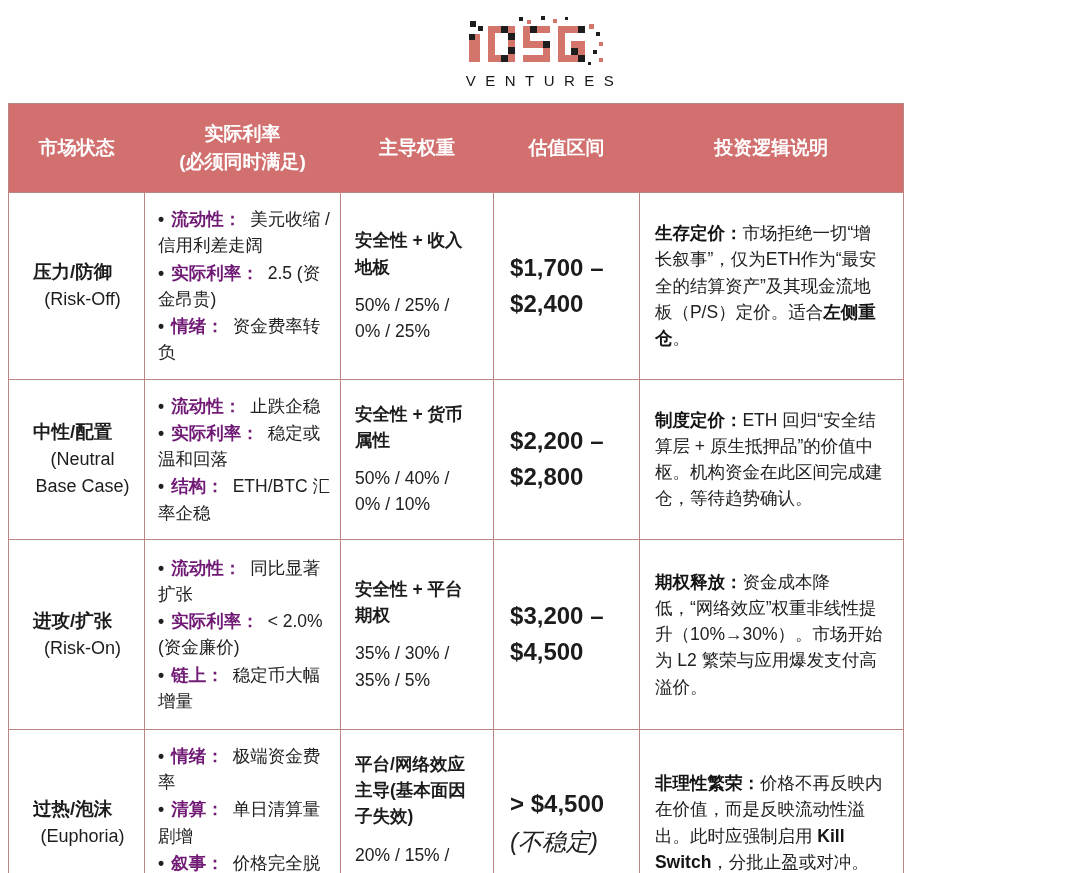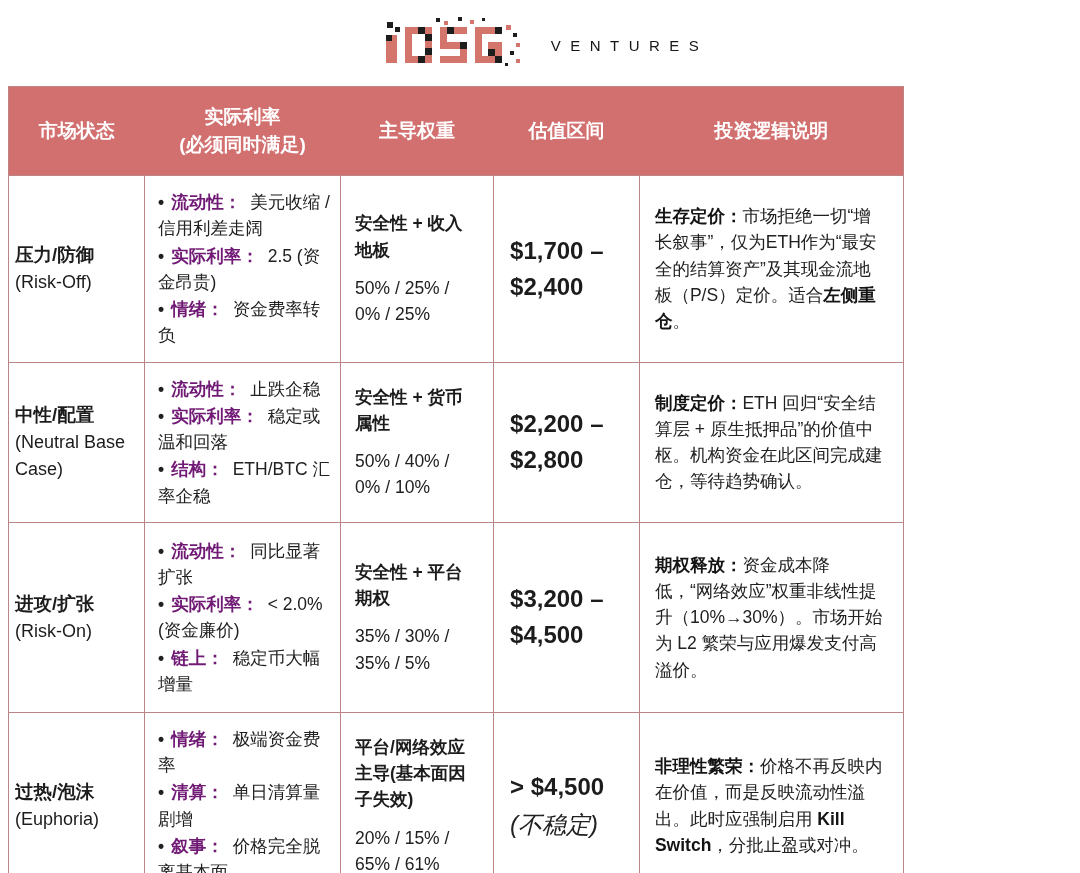--- a/index.html
+++ b/index.html
@@ -1,38 +1,38 @@
 <!DOCTYPE html>
 <html><head>
 <meta charset="utf-8">
 <style>
   html,body{margin:0;padding:0;}
   body{
     width:1080px;height:873px;background:#ffffff;overflow:hidden;
     font-family:"Liberation Sans","DejaVu Sans",sans-serif;color:#212121;
   }
   
-  .logo-wrap{height:86px;display:flex;flex-direction:row;align-items:center;justify-content:center;padding-top:2px;box-sizing:border-box;}
+  .logo-wrap{height:103px;display:flex;flex-direction:column;align-items:center;justify-content:center;padding-top:2px;box-sizing:border-box;}
   .logo-sub{font-size:15px;letter-spacing:9.5px;padding-left:9px;color:#161616;margin-top:2px;font-weight:400;}
   
   table{border-collapse:collapse;table-layout:fixed;width:896px;margin:0 8px;border:1.5px solid #bc8585;}
   col.c1{width:15.2%}col.c2{width:21.9%}col.c3{width:17.1%}col.c4{width:16.3%}col.c5{width:29.5%}
   thead th{
     background:#d26f6f;color:#ffffff;font-weight:700;font-size:19px;
     height:88px;text-align:center;vertical-align:middle;border:0;white-space:pre-line;line-height:1.45;padding:0 6px;
   }
   td{border:1.5px solid #bc8585;vertical-align:middle;font-size:17.5px;line-height:1.5;padding:10px 12px;box-sizing:border-box;}
   tbody tr:nth-child(1) td{height:160px}
   tbody tr:nth-child(2) td{height:160px}
   tbody tr:nth-child(3) td{height:190px}
   tbody tr:nth-child(4) td{height:182px}
   
-  .c-state{padding-left:6px;}
+  .c-state{padding-left:24px;}
   .state-name{font-weight:700;font-size:18.5px;color:#1c1c1c;}
-  .state-sub{font-size:18px;color:#1c1c1c;}
+  .state-sub{font-size:18px;color:#1c1c1c;text-align:center;}
   
   .c-trig{padding:12px 10px 12px 13px;}
   .bullet{margin:1px 0;}
   .dot{font-weight:700;margin-right:7px;}
   .t-label{font-weight:700;color:#701a75;}
   .t-text{padding-left:9px;}
   
   .c-weight{padding-left:14px;padding-right:26px;}
   .w-title{font-weight:700;color:#1c1c1c;}
   .w-values{margin-top:12px;}

